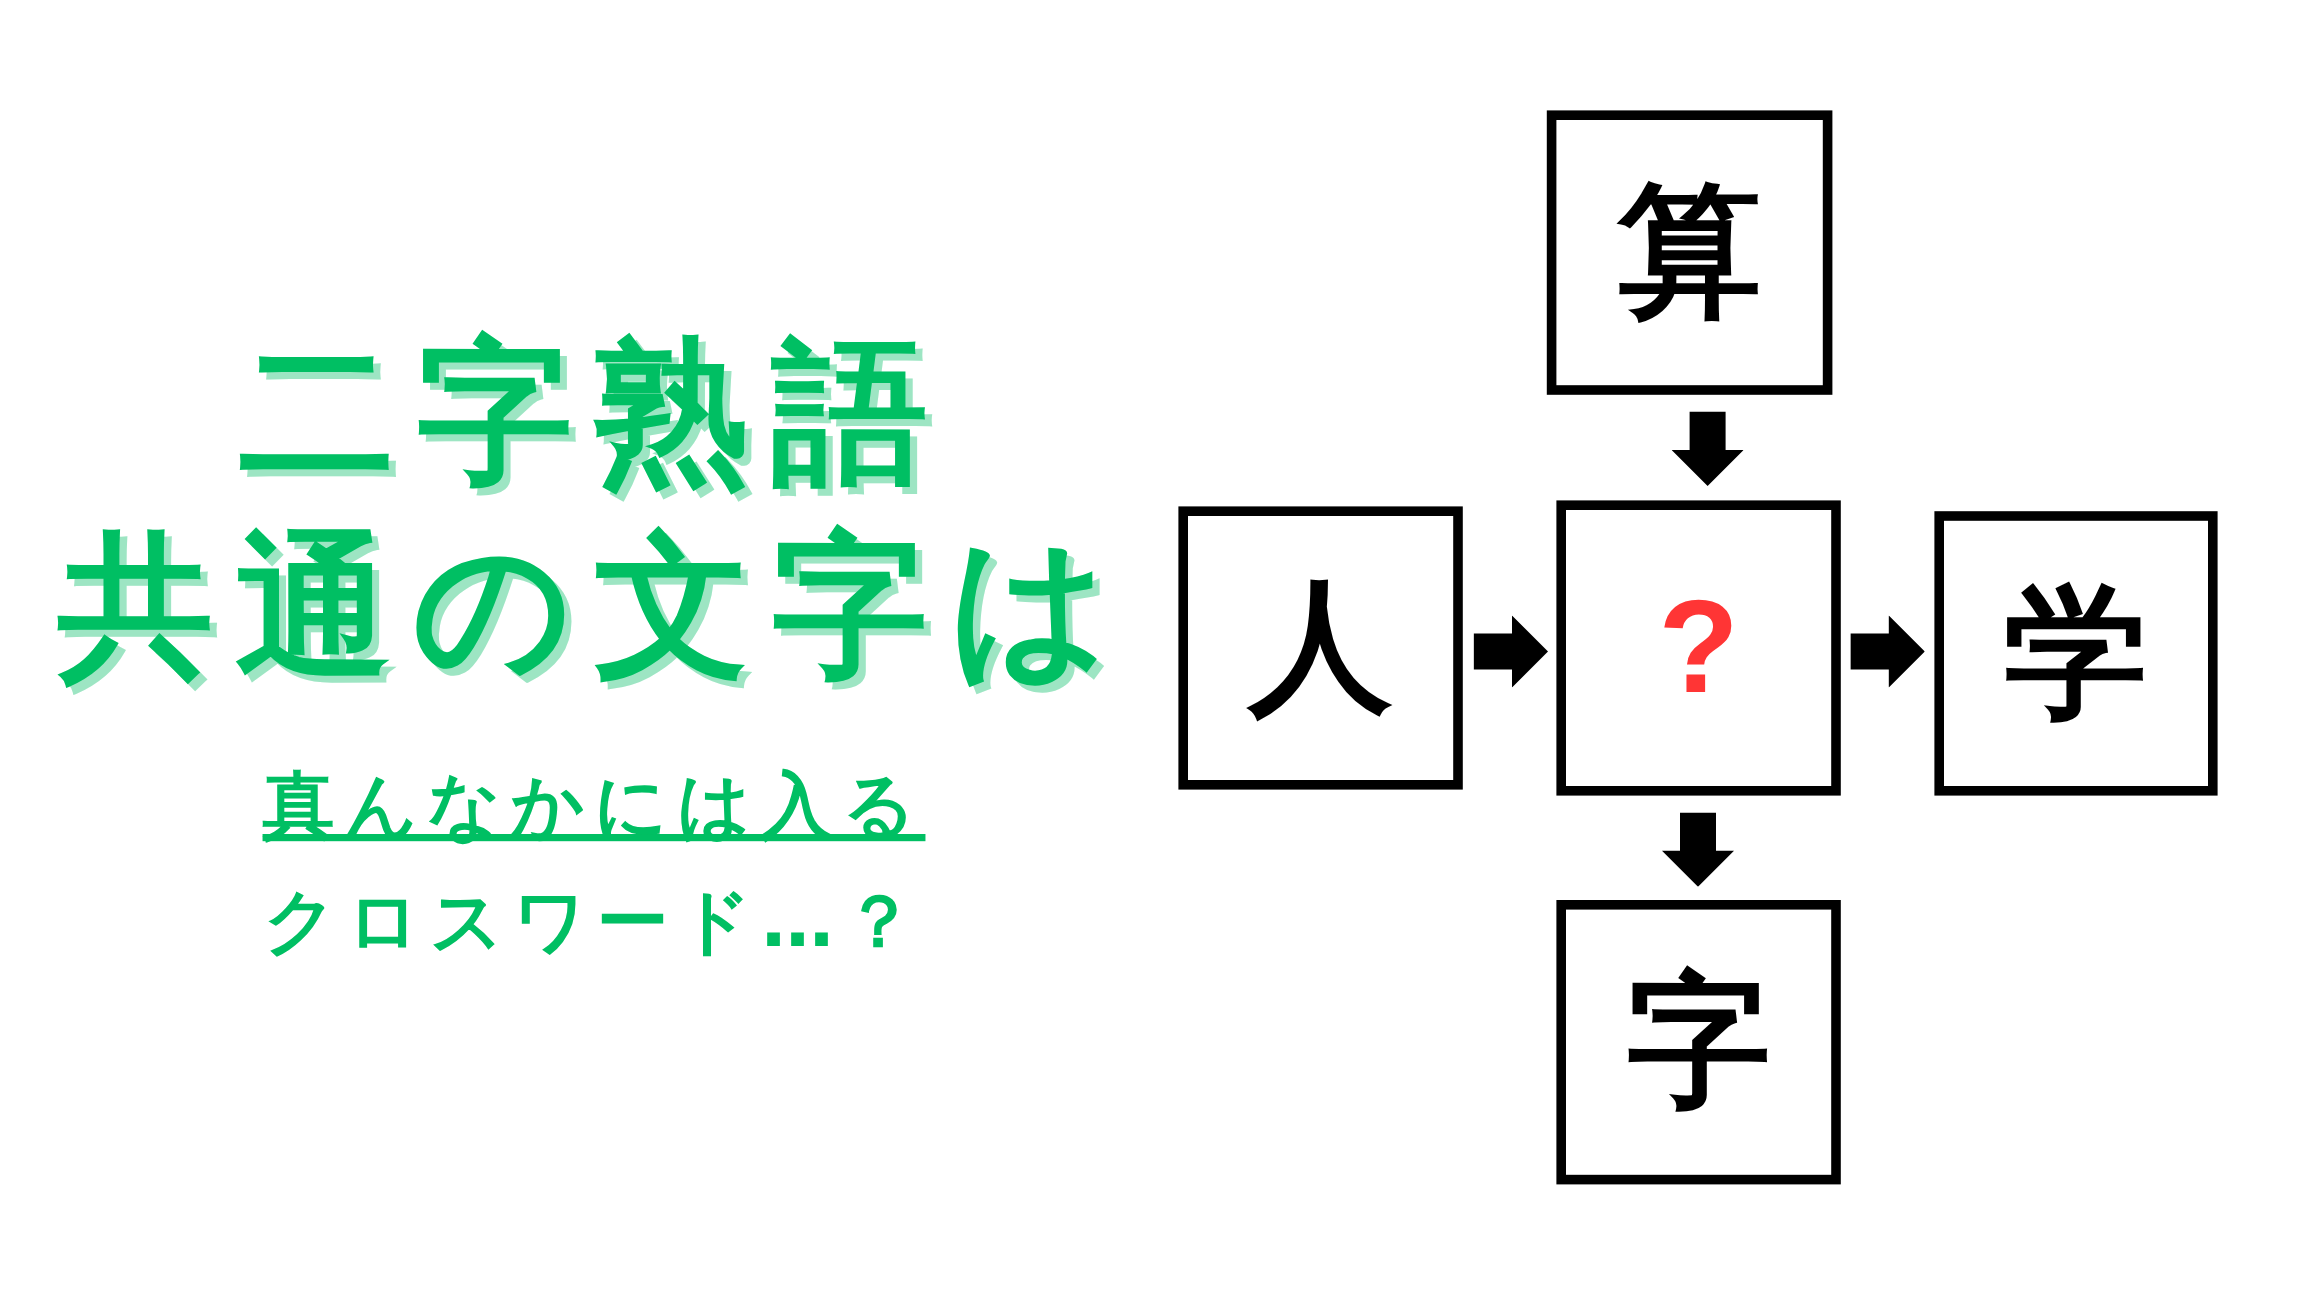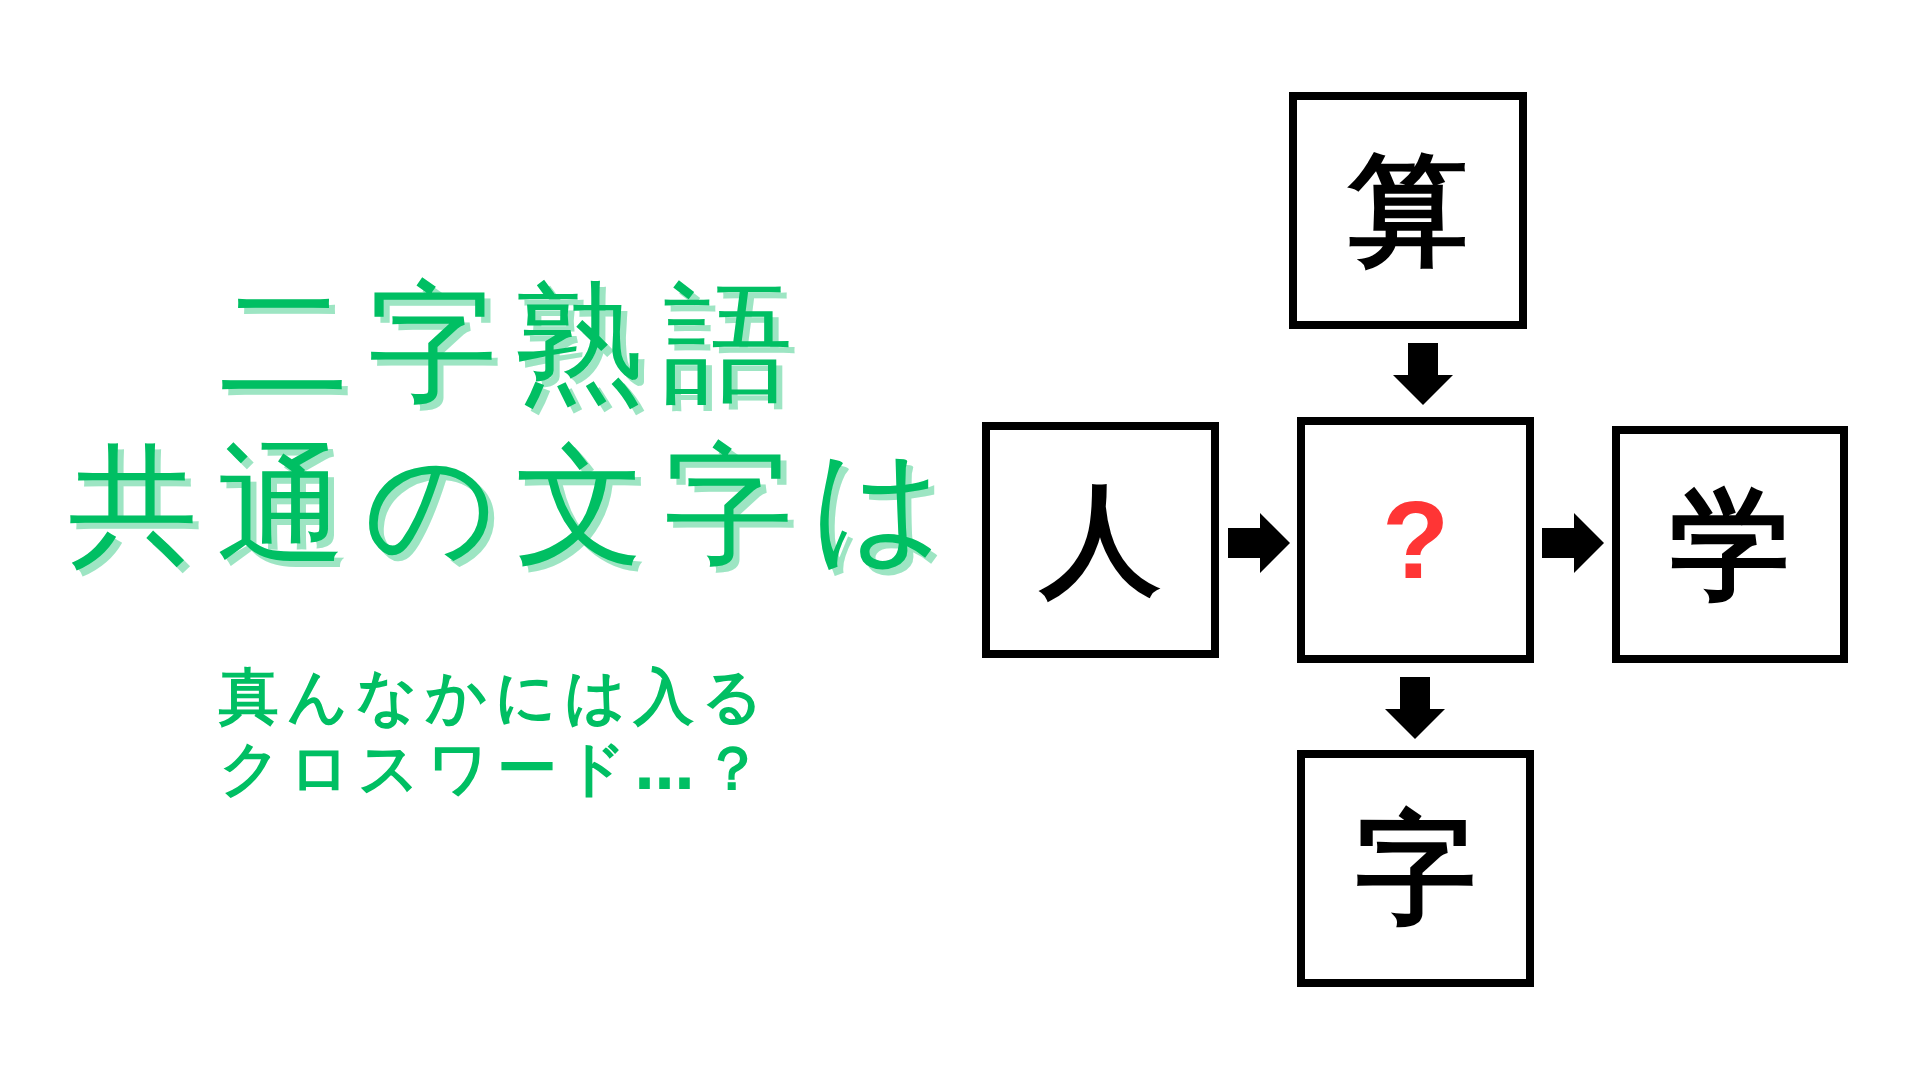--- a/index.html
+++ b/index.html
@@ -1,25 +1,25 @@
 <!DOCTYPE html>
 <html><head>
 <meta charset="utf-8">
 <style>
   html, body { margin:0; padding:0; }
   body { width:1920px; height:1080px; background:#ffffff; position:relative; overflow:hidden;
          font-family:"DejaVu Sans", sans-serif; }
-  .title-line { position:absolute; left:0; width:990px; text-align:center; font-weight:normal;
+  .title-line { position:absolute; left:0; width:990px; text-align:center; font-weight:bold;
                 color:#00bf63; font-size:130px; line-height:1; letter-spacing:18px;
-                text-shadow:6px 6px 0 #9de5c3; white-space:nowrap;margin-left:20px; }
+                text-shadow:6px 6px 0 #9de5c3; white-space:nowrap; }
   #t1 { top:278px; }
   #t2 { top:440px; }
   .sub-line { position:absolute; left:0; width:990px; text-align:center; font-weight:bold;
               color:#00bf63; font-size:60px; line-height:1; letter-spacing:8px; white-space:nowrap; }
-  #s1 { top:666px; }
+  #s1 { top:642px;text-decoration:underline; }
   #s2 { top:738px; }
   .box { position:absolute; box-sizing:border-box; border:8px solid #000; background:#fff;
          display:flex; align-items:center; justify-content:center; }
   .box span { font-size:120px; font-weight:bold; color:#000; line-height:1; }
   .box.center span { color:#ff3535; font-size:110px; font-family:"Liberation Sans", sans-serif; }
   #box-top { left:1289px; top:92px; width:238px; height:237px; }
   #box-left { left:982px; top:422px; width:237px; height:236px; }
   #box-center { left:1297px; top:417px; width:237px; height:246px; }
   #box-right { left:1612px; top:426px; width:236px; height:237px; }
   #box-bottom { left:1297px; top:750px; width:237px; height:237px; }

